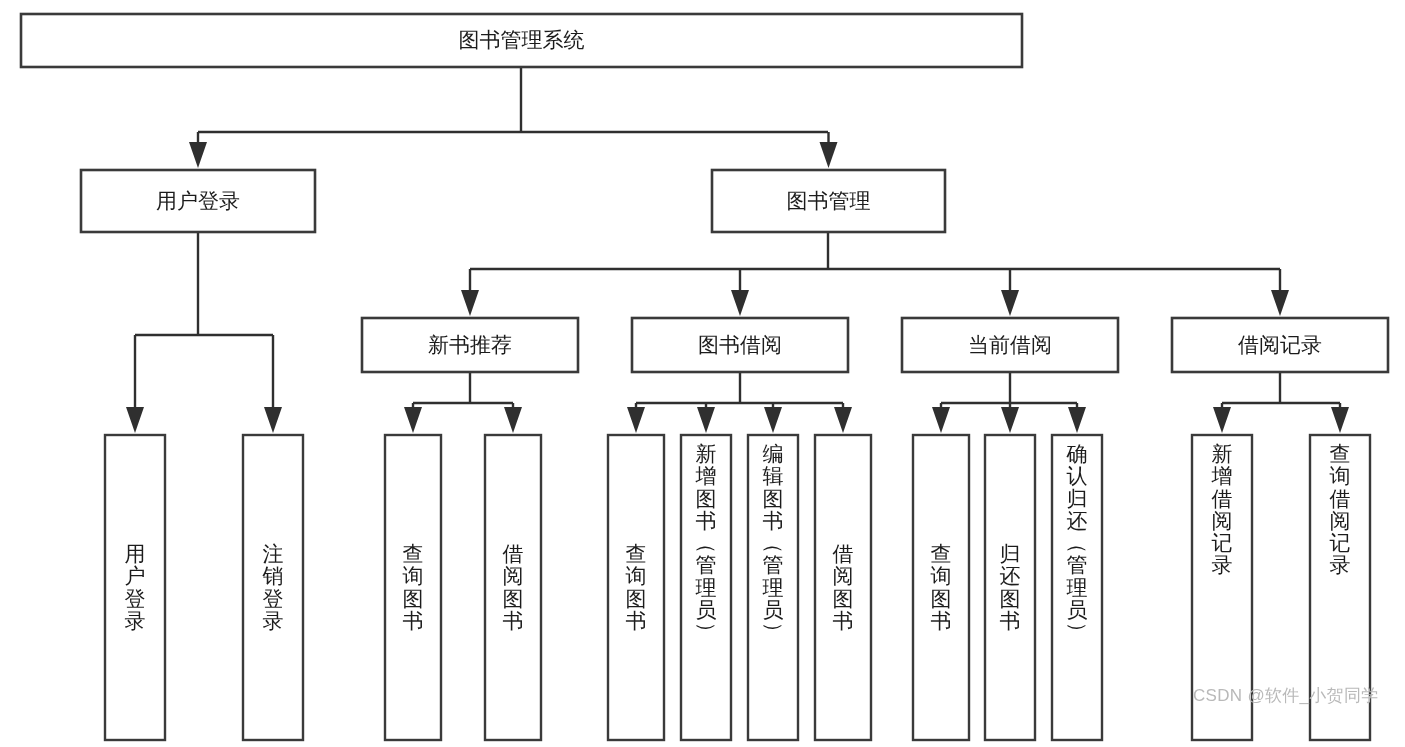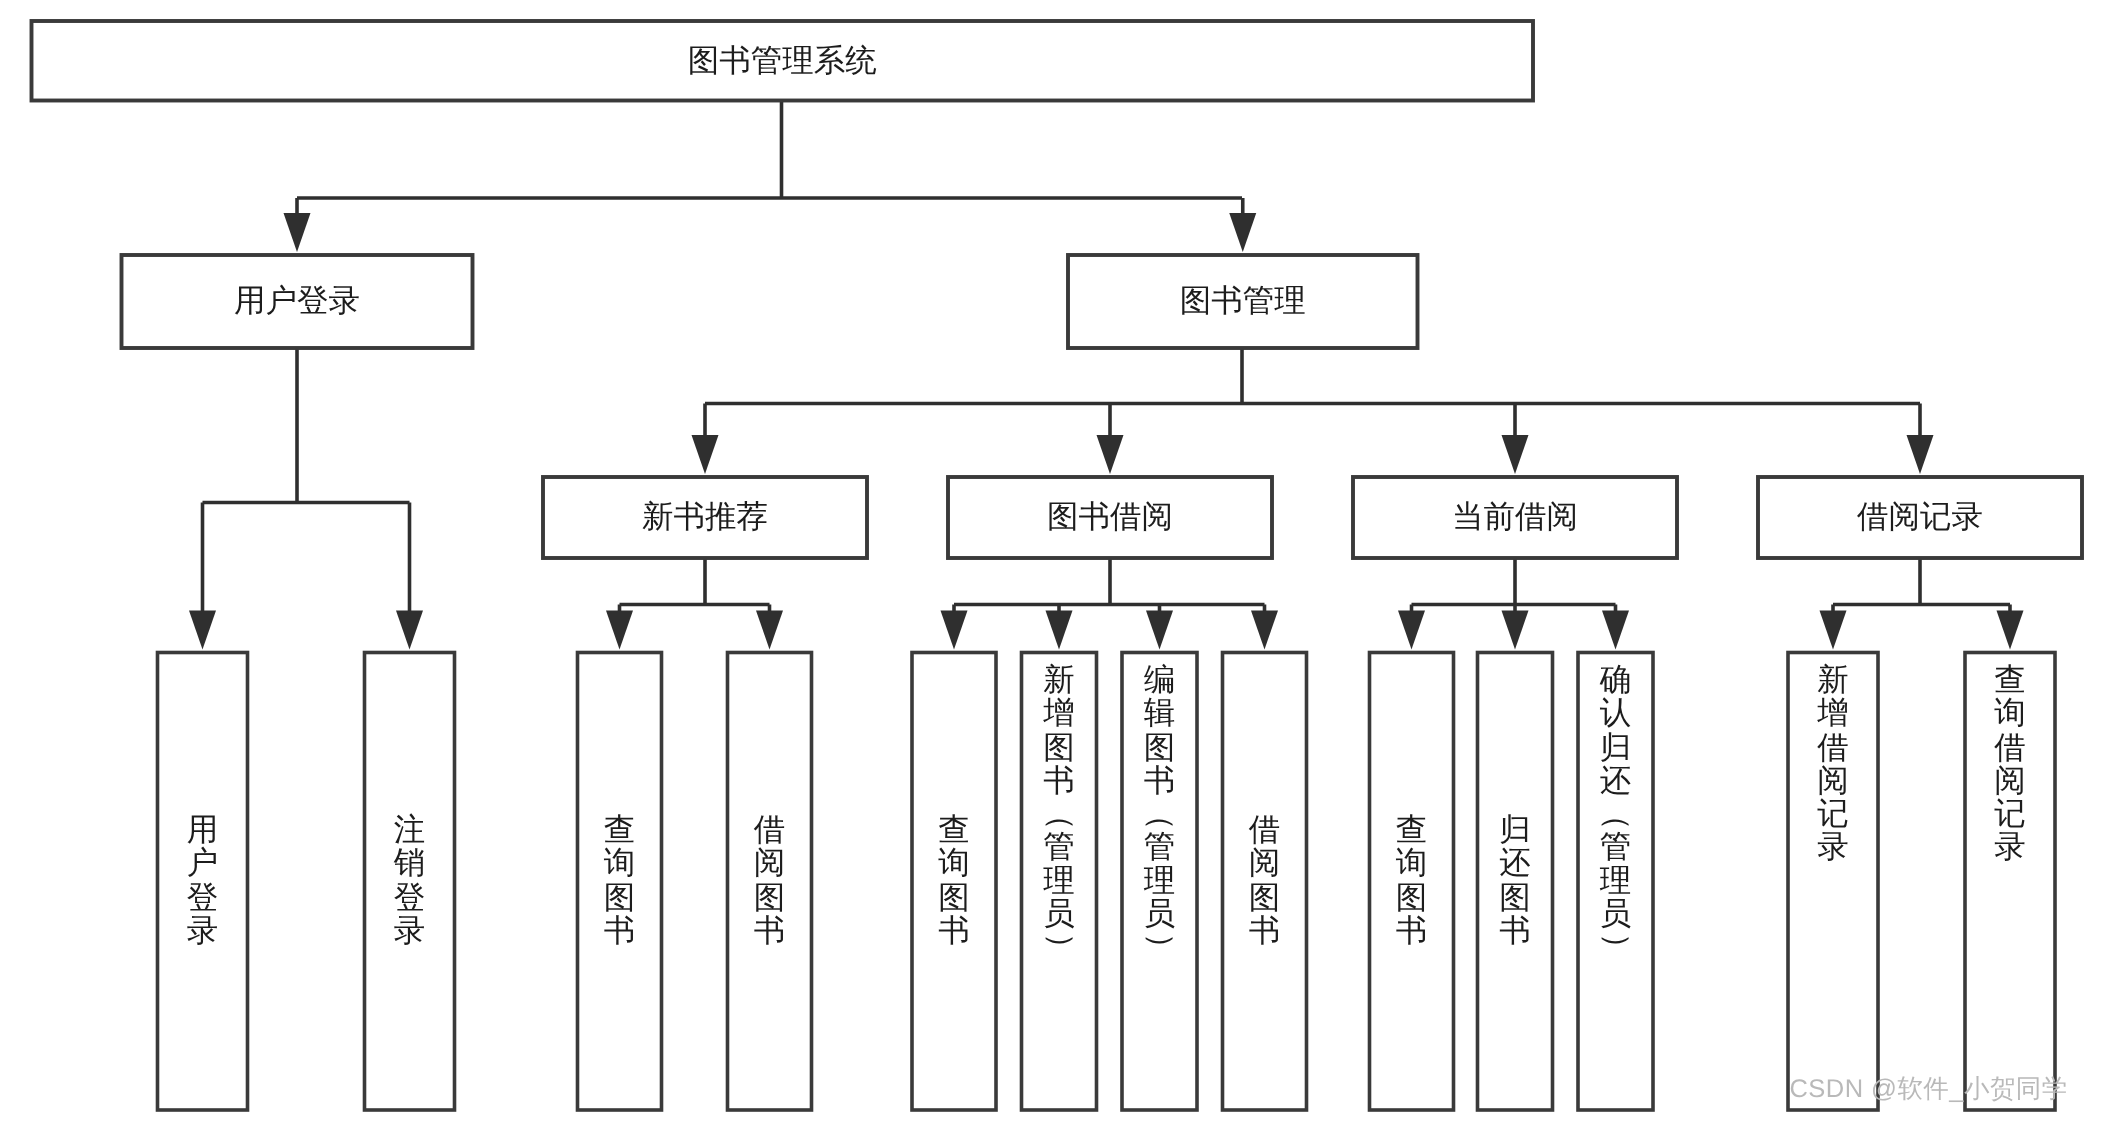--- a/index.html
+++ b/index.html
@@ -272,14 +272,14 @@
       <div class="vlabel-wrap" style="left: 1310px; top: 435px; width: 60px; height: 305px; justify-content: flex-start; padding-top: 8px;">
         <span class="vchar">查</span>
         <span class="vchar">询</span>
         <span class="vchar">借</span>
         <span class="vchar">阅</span>
         <span class="vchar">记</span>
         <span class="vchar">录</span>
       </div>
     </div>
 
-  <div class="watermark" style="left:1193px; top:714px;">CSDN @软件_小贺同学</div>
+  <div class="watermark" style="left:1193px; top:684px;">CSDN @软件_小贺同学</div>
 </div>
 
 </body></html>

